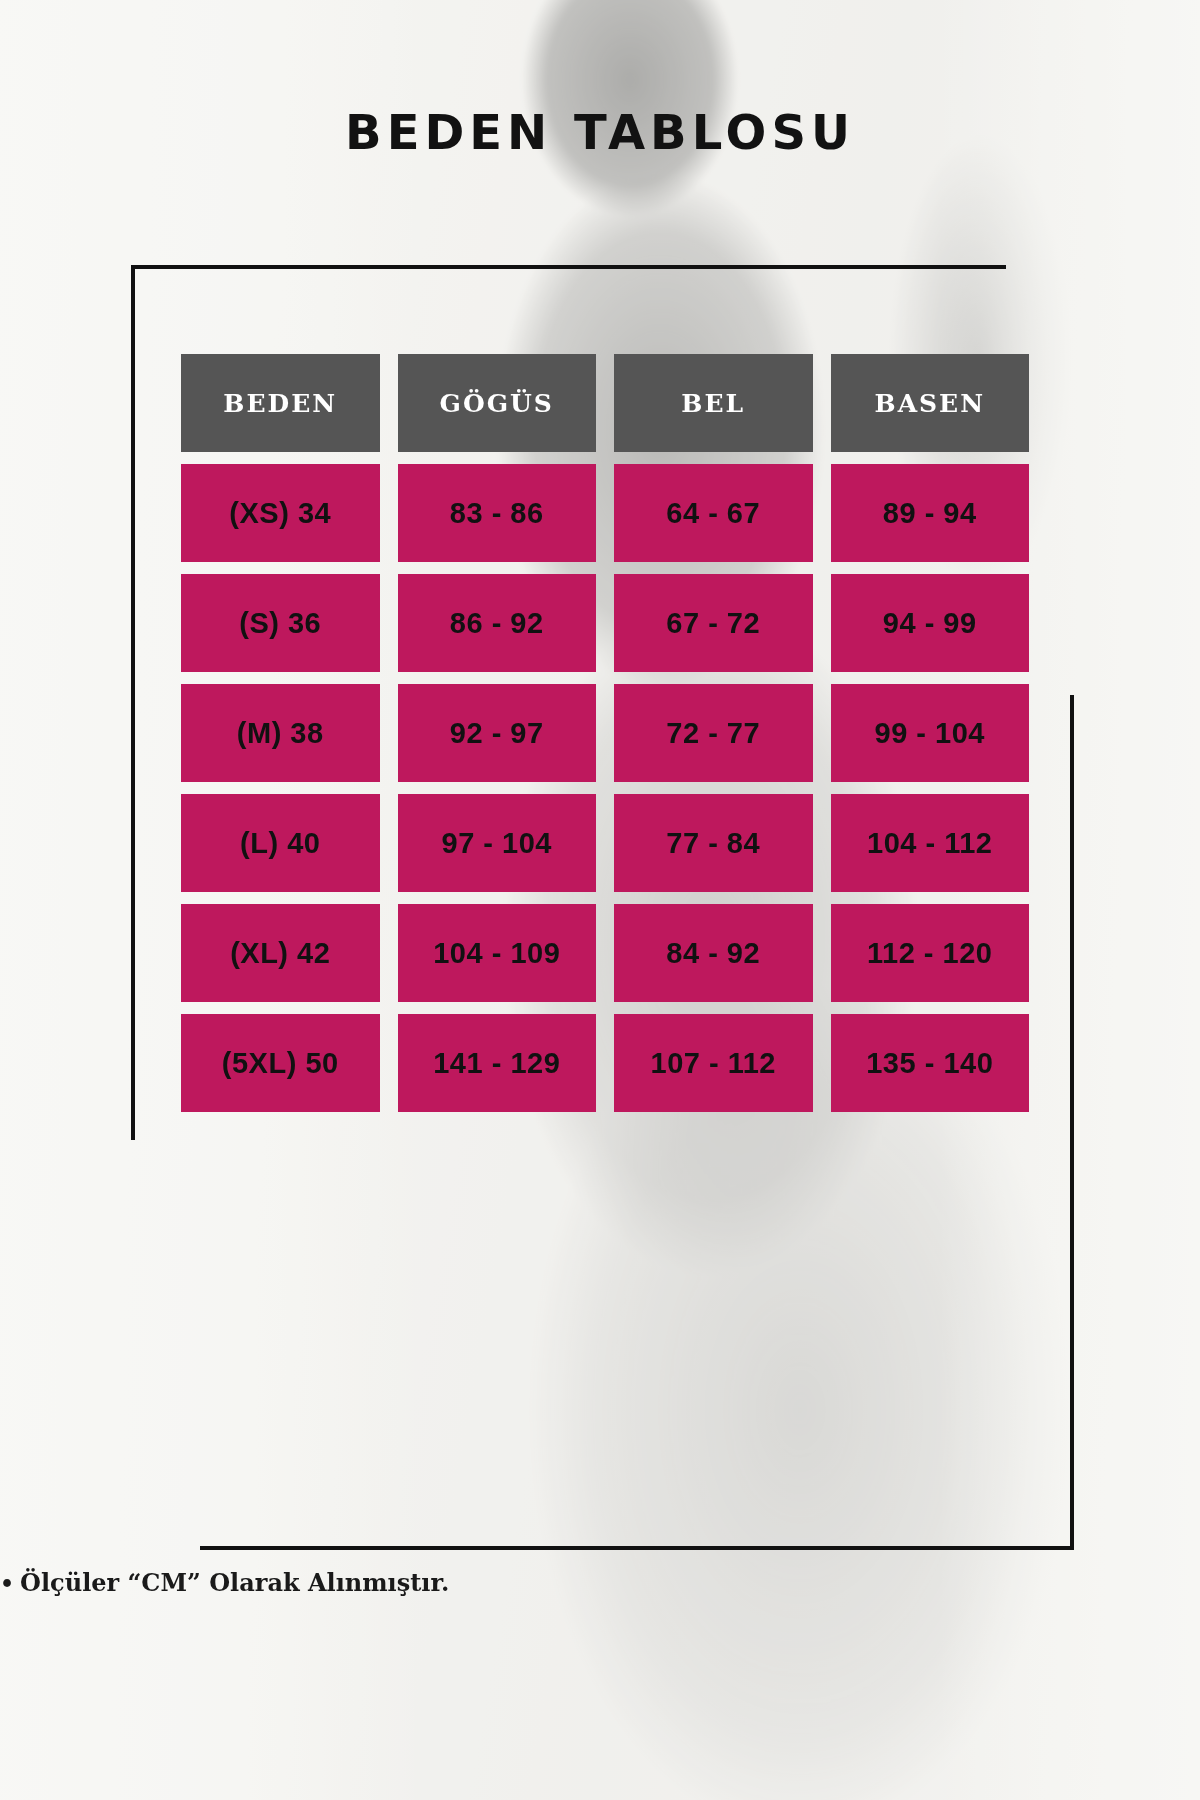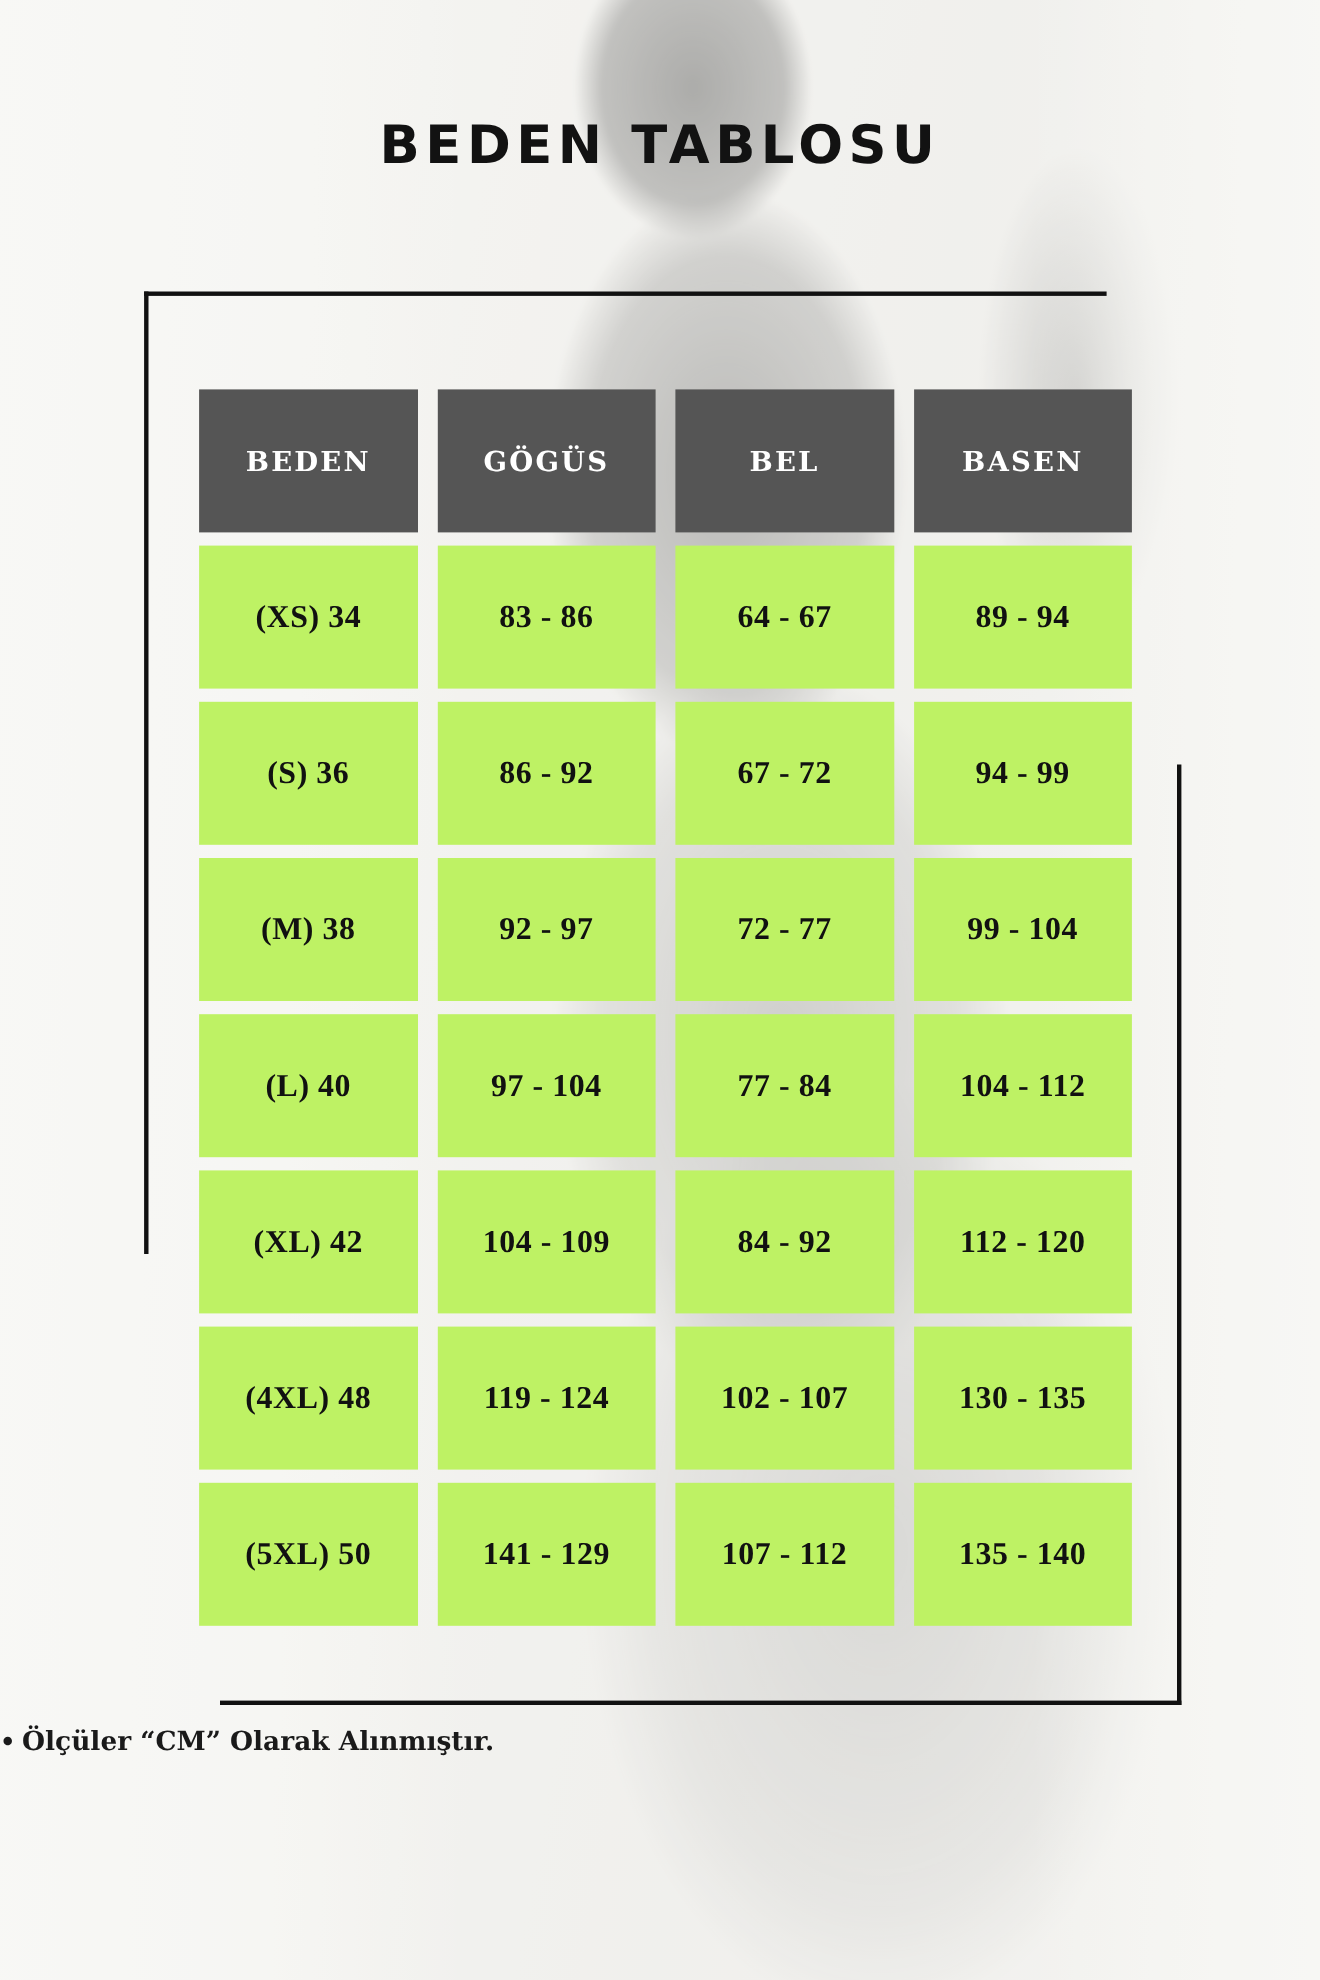--- a/index.html
+++ b/index.html
@@ -117,39 +117,39 @@
   
   .table {
     position: absolute;
     left: 163px;
     top: 342px;
     width: 884px;
     border-collapse: separate;
     border-spacing: 18px 12px;
   }
   .table th, .table td {
-    padding: 16px;
+    padding: 0;
     margin: 0;
     text-align: center;
     vertical-align: middle;
     height: 98px;
     width: 25%;
   }
   .table th {
     background: #555555;
     color: #ffffff;
     font-family: "DejaVu Serif", serif;
     font-weight: bold;
     font-size: 25px;
     letter-spacing: 2px;
   }
   .table td {
-    background: #bef264;
+    background: #be185d;
     color: #111111;
-    font-family: Liberation Serif, serif;
+    font-family: Liberation Sans, sans-serif;
     font-weight: bold;
     font-size: 29px;
     letter-spacing: 0.5px;
   }
 
   .note {
     position: absolute;
     left: 0;
     top: 1568px;
     width: 1074px;
@@ -218,26 +218,20 @@
         <td>77 - 84</td>
         <td>104 - 112</td>
       </tr>
       <tr>
         <td>(XL) 42</td>
         <td>104 - 109</td>
         <td>84 - 92</td>
         <td>112 - 120</td>
       </tr>
       <tr>
-        <td>(4XL) 48</td>
-        <td>119 - 124</td>
-        <td>102 - 107</td>
-        <td>130 - 135</td>
-      </tr>
-      <tr>
         <td>(5XL) 50</td>
         <td>141 - 129</td>
         <td>107 - 112</td>
         <td>135 - 140</td>
       </tr>
     </tbody>
   </table>
 
   <div class="note">
     <span class="bullet">•</span><span>Ölçüler “CM” Olarak Alınmıştır.</span>

